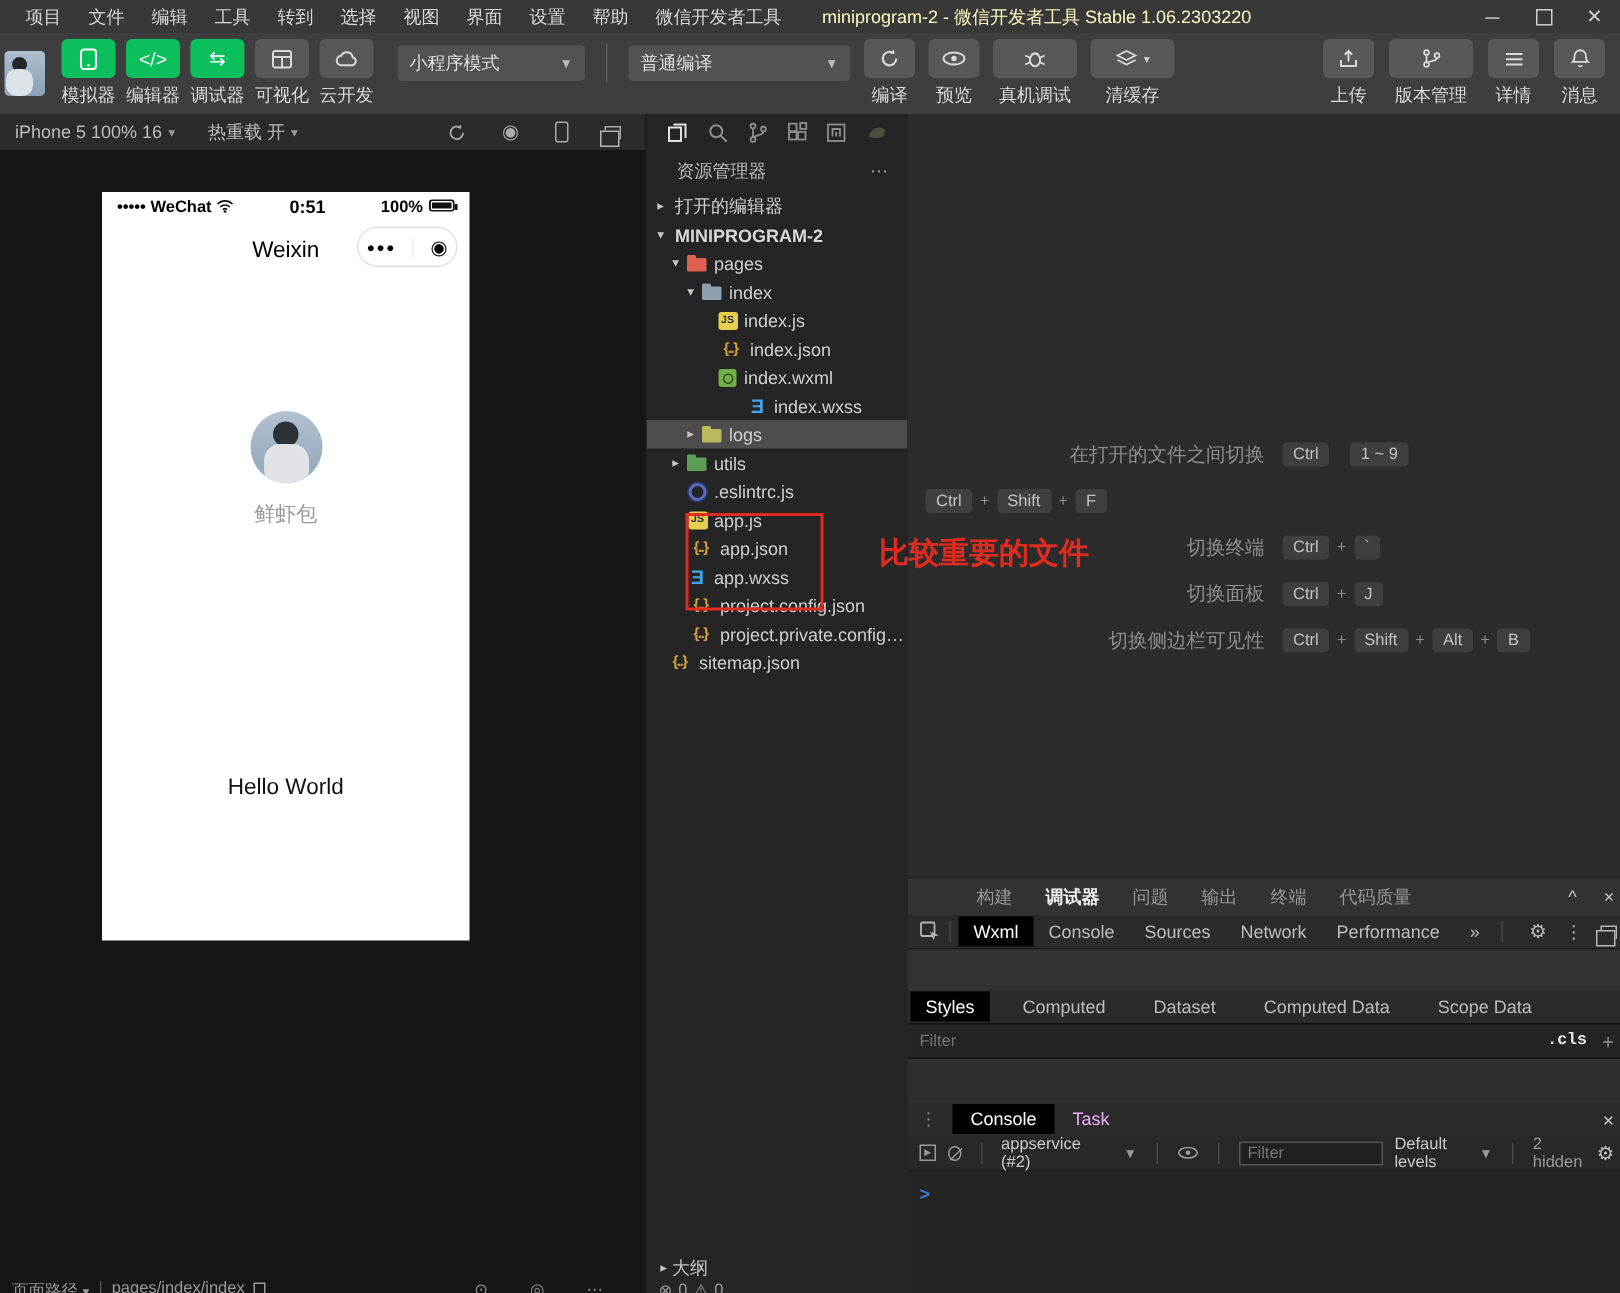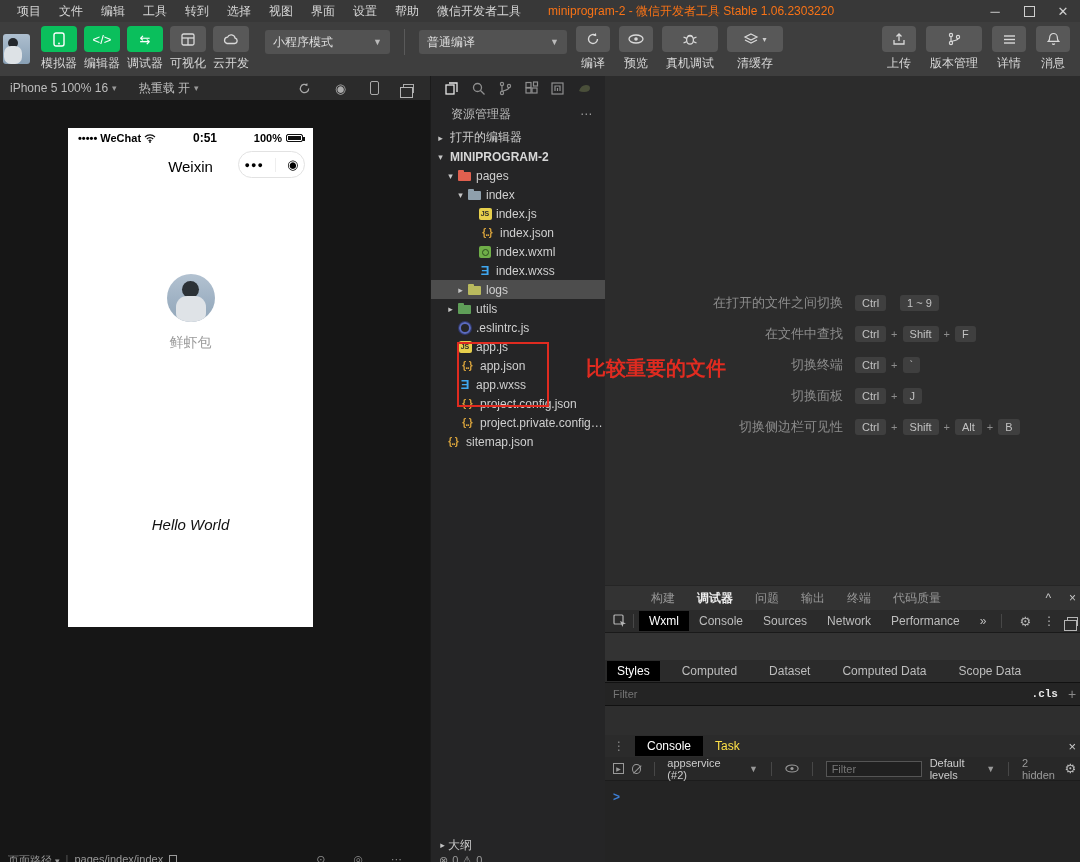--- a/index.html
+++ b/index.html
@@ -4,21 +4,21 @@
 <style>
   * { margin:0; padding:0; box-sizing:border-box; }
   html,body { width:1080px; height:862px; overflow:hidden; background:#1e1e1e;
     font-family:"Liberation Sans","DejaVu Sans",sans-serif; }
   body { position:relative; color:#ccc; }
 
   
   .titlebar { height:22px; background:#383838; display:flex; align-items:center;
     font-size:12px; color:#d6d6d6; padding-left:8px; }
   .menu-item { padding:0 9px; cursor:default; }
-  .window-title { margin-left:18px; color:#f97316; white-space:nowrap; }
+  .window-title { margin-left:18px; color:#fef9c3; white-space:nowrap; }
   .win-controls { margin-left:auto; display:flex; align-items:center; height:100%; }
   .win-btn { width:34px; height:100%; display:flex; align-items:center; justify-content:center;
     color:#cfcfcf; font-size:13px; }
   .win-max { width:11px; height:11px; border:1.5px solid #cfcfcf; }
 
   
   .toolbar { height:54px; background:#3e3e3e; display:flex; align-items:center; padding:0 10px 0 3px; }
   .tb-avatar { width:27px; height:30px; border-radius:3px; margin-right:8px; position:relative;
     background:linear-gradient(180deg,#aebfcf 0%,#93a9bd 70%,#89a0b5 100%); overflow:hidden; flex:none; }
   .tb-avatar::before { content:""; position:absolute; left:5px; top:4px; width:10px; height:10px;
@@ -72,21 +72,21 @@
   .capsule .divider { width:1px; height:14px; background:#eee; }
   .capsule .target { font-size:13px; color:#000; }
   .p-avatar-wrap { margin-top:90px; display:flex; flex-direction:column; align-items:center; }
   .p-avatar { width:48px; height:48px; border-radius:50%; overflow:hidden; position:relative;
     background:linear-gradient(180deg,#b3c2d1 0%,#9db0c2 60%,#93a7ba 100%); }
   .p-avatar::before { content:""; position:absolute; left:15px; top:7px; width:17px; height:17px;
     border-radius:50%; background:#2c3237; }
   .p-avatar::after { content:""; position:absolute; left:9px; top:22px; width:30px; height:28px;
     border-radius:11px; background:#dfe3e7; }
   .p-name { margin-top:12px; font-size:14px; color:#9a9a9a; }
-  .p-hello { position:absolute; left:0; right:0; top:388px; text-align:center; font-size:15px; color:#111;font-style:italic; }
+  .p-hello { position:absolute; left:0; right:0; top:388px; text-align:center; font-size:15px; color:#111; }
 
   
   .explorer { width:175px; background:#252526; position:relative; flex:none; overflow:hidden;
     border-left:1px solid #1b1b1b; }
   .activity { height:24px; display:flex; align-items:center; justify-content:space-between;
     padding:0 12px; }
   .act-ic { width:17px; height:17px; display:flex; align-items:center; justify-content:center; }
   .exp-header { height:28px; display:flex; align-items:center; font-size:12px; color:#bcbcbc;
     padding:0 12px 0 20px; }
   .exp-more { margin-left:auto; color:#9a9a9a; letter-spacing:1px; font-size:12px; }
@@ -162,21 +162,21 @@
     display:flex; align-items:center; padding:0 8px; }
   .filter-row input { background:transparent; border:none; outline:none; color:#bbb; font-size:11px;
     flex:1; font-family:inherit; }
   .cls-btn { font-family:"Liberation Mono","DejaVu Sans Mono",monospace; font-size:11px; font-weight:bold;
     color:#e8e8e8; margin-right:10px; }
   .plus-btn { color:#8a8a8a; font-size:14px; }
   .dbg-gap2 { height:29px; background:#2e2e2e; }
   .console-header { height:22px; background:#2b2b2b; display:flex; align-items:center; padding:0 8px; }
   .console-header .dots-v { color:#8a8a8a; margin-right:10px; }
   .console-tabs { display:flex; align-items:center; height:100%; }
-  .console-tabs .tab { font-size:12px; color:#fde047; padding:3px 12px; cursor:pointer; }
+  .console-tabs .tab { font-size:12px; color:#f0abfc; padding:3px 12px; cursor:pointer; }
   .ch-close { margin-left:auto; color:#ccc; font-size:13px; }
   .console-toolbar { height:24px; background:#282828; border-bottom:1px solid #1c1c1c; display:flex;
     align-items:center; padding:0 8px; gap:8px; color:#9a9a9a; font-size:11px; }
   .ctx-select { display:flex; align-items:center; gap:26px; color:#ccc; }
   .ctb-filter { width:96px; height:16px; background:#202020; border:1px solid #555; color:#bbb;
     font-size:11px; padding:0 5px; outline:none; font-family:inherit; }
   .levels { color:#ccc; display:flex; align-items:center; gap:5px; }
   .hidden-lbl { color:#9a9a9a; }
   .sbtoggle { width:13px; height:11px; border:1.2px solid #9a9a9a; display:flex; align-items:center;
     justify-content:center; font-size:6px; color:#9a9a9a; }
@@ -488,21 +488,21 @@
         <div class="tree-row" style="padding-left: 34px;">
           <span class="arrow"></span>
           <span class="fic ic-json"></span>
           <span class="tlabel">index.json</span>
         </div>
         <div class="tree-row" style="padding-left: 34px;">
           <span class="arrow"></span>
           <span class="fic ic-wxml"></span>
           <span class="tlabel">index.wxml</span>
         </div>
-        <div class="tree-row" style="padding-left: 34px;">
+        <div class="tree-row" style="padding-left: 54px;">
           <span class="arrow"></span>
           <span class="fic ic-wxss"></span>
           <span class="tlabel">index.wxss</span>
         </div>
         <div class="tree-row selected" style="padding-left: 24px;">
           <span class="arrow">▸</span>
           <span class="fic ic-folder-logs"></span>
           <span class="tlabel">logs</span>
         </div>
         <div class="tree-row" style="padding-left: 14px;">
@@ -565,21 +565,20 @@
       <div class="shortcuts">
           <div class="sc-row">
             <span class="sc-label">在打开的文件之间切换</span>
             <span class="sc-keys">
               <span class="kbd">Ctrl</span>
               <span class="sc-sep"></span>
               <span class="kbd">1 ~ 9</span>
             </span>
           </div>
           <div class="sc-row">
-            <span class="sc-label">在文件中查找</span>
             <span class="sc-keys">
               <span class="kbd">Ctrl</span>
               <span class="sc-sep">+</span>
               <span class="kbd">Shift</span>
               <span class="sc-sep">+</span>
               <span class="kbd">F</span>
             </span>
           </div>
           <div class="sc-row">
             <span class="sc-label">切换终端</span>

